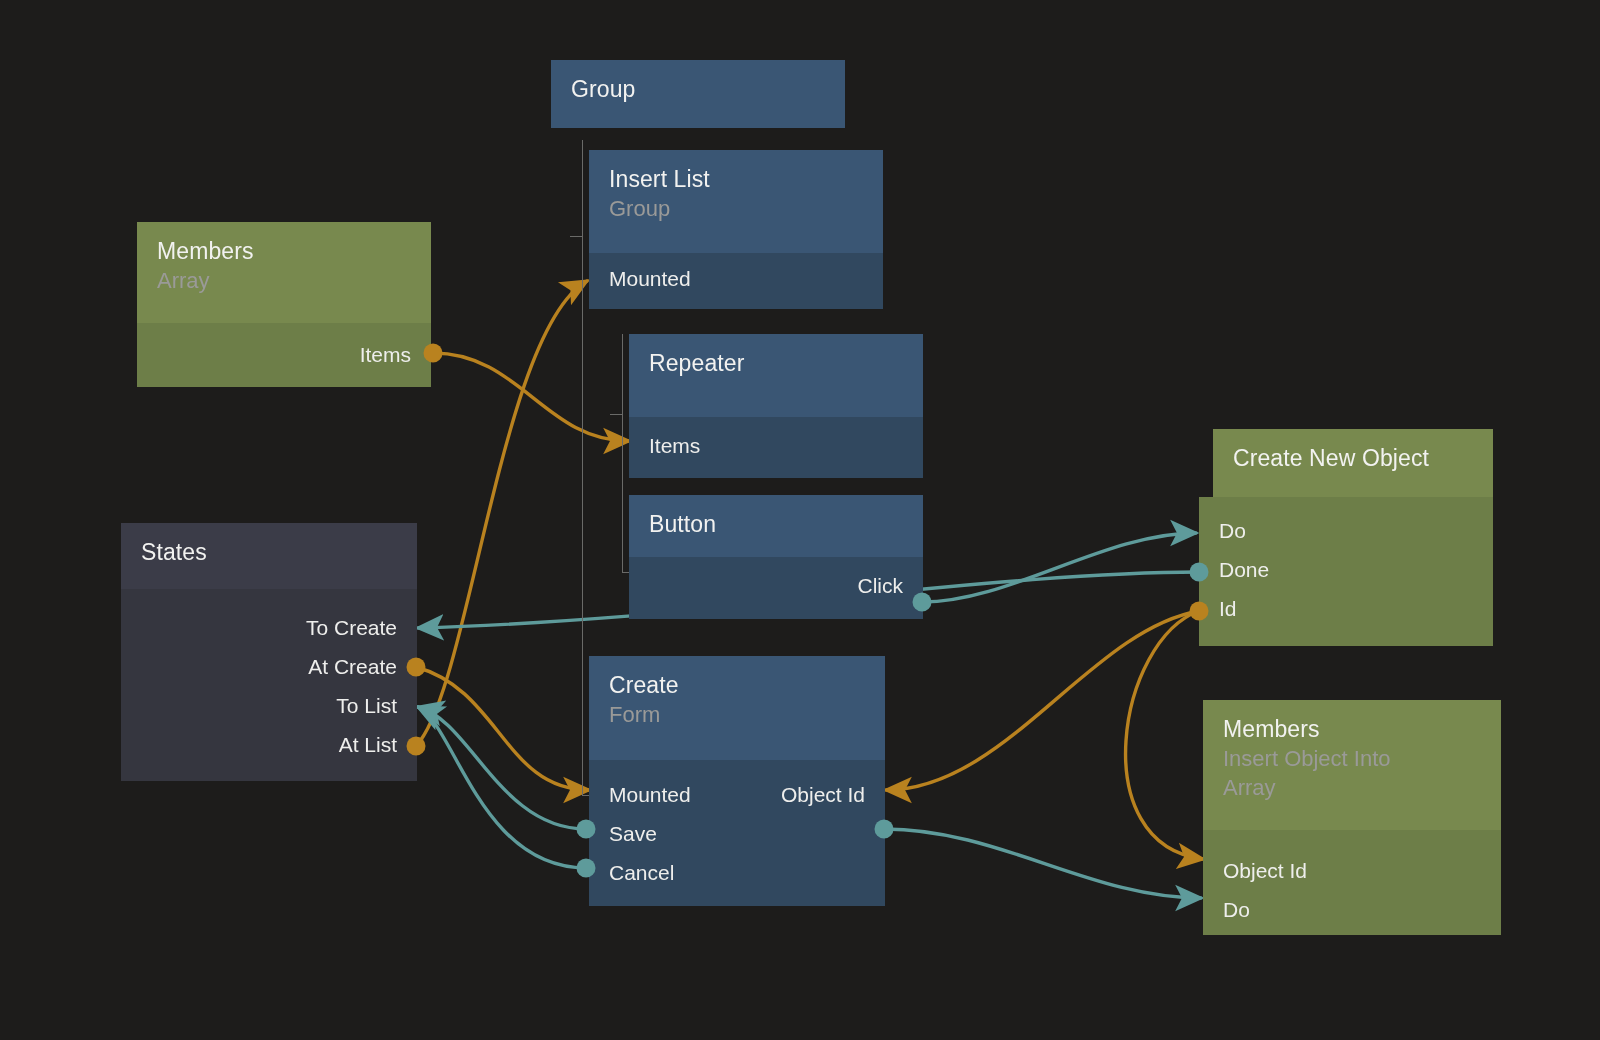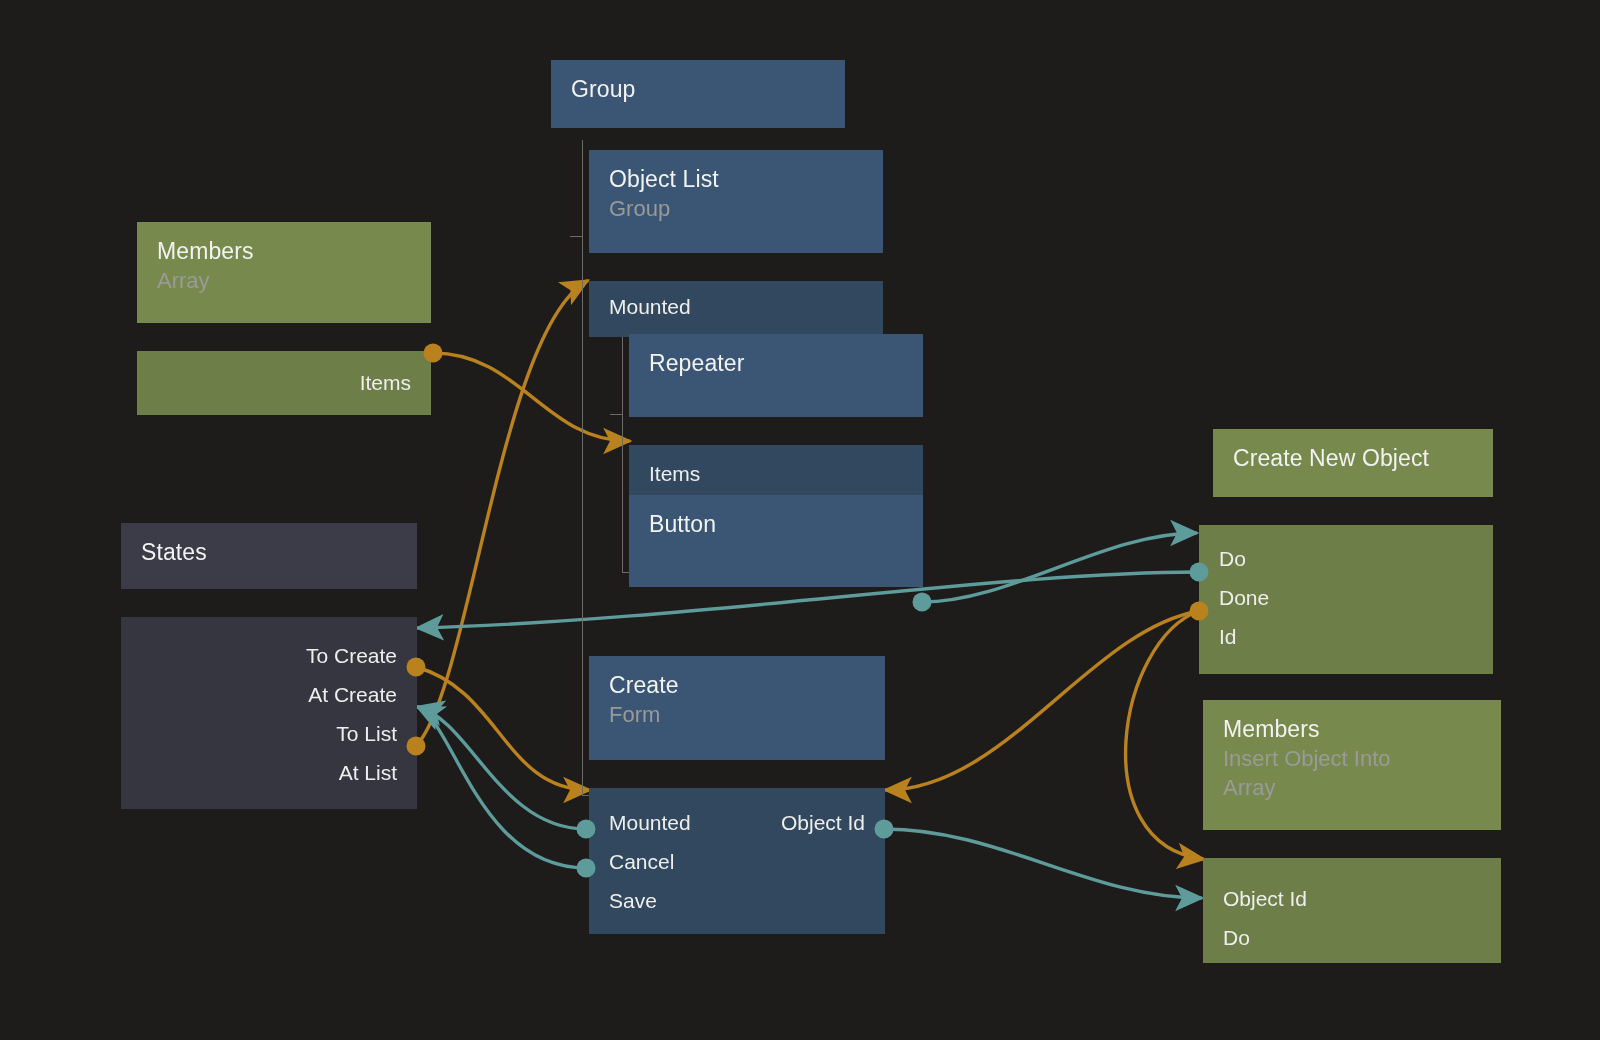--- a/index.html
+++ b/index.html
@@ -38,21 +38,20 @@
     position: absolute;
     box-sizing: border-box;
   }
   .node-header {
     box-sizing: border-box;
     padding: 14px 5px 16px 20px;
   }
   .node-body {
     box-sizing: border-box;
     padding: 10px 20px 35px 20px;
-    margin-top: 28px;
   }
   .node-title {
     font-size: 23px;
     line-height: 30px;
     color: #f2f2f0;
     letter-spacing: .1px;
     white-space: pre;
   }
   .node-title.bold { font-weight: 400; }
   .node-subtitle {
@@ -159,21 +158,21 @@
       </div>
       <div class="node-body" style="height:64px; padding-top:12px;">
         <div class="port-row right">
           <span class="port-label">Items</span>
         </div>
       </div>
     </div>
 
     <div class="node blue" style="left:589px; top:150px; width:294px;">
       <div class="node-header" style="height:103px;">
-        <div class="node-title">Object List</div>
+        <div class="node-title">Insert List</div>
         <div class="node-subtitle">Group</div>
       </div>
       <div class="node-body" style="height:56px; padding-top:6px;">
         <div class="port-row left">
           <span class="port-label">Mounted</span>
         </div>
       </div>
     </div>
 
     <div class="node blue" style="left:629px; top:334px; width:294px;">
@@ -181,22 +180,27 @@
         <div class="node-title">Repeater</div>
       </div>
       <div class="node-body" style="height:61px; padding-top:9px;">
         <div class="port-row left">
           <span class="port-label">Items</span>
         </div>
       </div>
     </div>
 
     <div class="node blue" style="left:629px; top:495px; width:294px;">
-      <div class="node-header" style="height:92px;">
+      <div class="node-header" style="height:62px;">
         <div class="node-title">Button</div>
+      </div>
+      <div class="node-body" style="height:62px; padding-top:9px;">
+        <div class="port-row right">
+          <span class="port-label">Click</span>
+        </div>
       </div>
     </div>
 
     <div class="node grey" style="left:121px; top:523px; width:296px;">
       <div class="node-header" style="height:66px;">
         <div class="node-title">States</div>
       </div>
       <div class="node-body" style="height:192px; padding-top:19px;">
         <div class="port-row right">
           <span class="port-label">To Create</span>
@@ -216,24 +220,24 @@
     <div class="node blue" style="left:589px; top:656px; width:296px;">
       <div class="node-header" style="height:104px;">
         <div class="node-title bold">Create</div>
         <div class="node-subtitle">Form</div>
       </div>
       <div class="node-body" style="height:146px; padding-top:15px; position:relative;">
         <div class="port-row left">
           <span class="port-label">Mounted</span>
         </div>
         <div class="port-row left">
+          <span class="port-label">Save</span>
+        </div>
+        <div class="port-row left">
           <span class="port-label">Cancel</span>
-        </div>
-        <div class="port-row left">
-          <span class="port-label">Save</span>
         </div>
         <div class="port-row right" style="position:absolute; right:20px; top:15px; height:39px;">
           <span class="port-label">Object Id</span>
         </div>
       </div>
     </div>
 
     <div class="node green-solid" style="left:1199px; top:429px; width:294px;">
       <div class="node-header" style="height:68px;margin-left:14px;">
         <div class="node-title">Create New Object</div>

